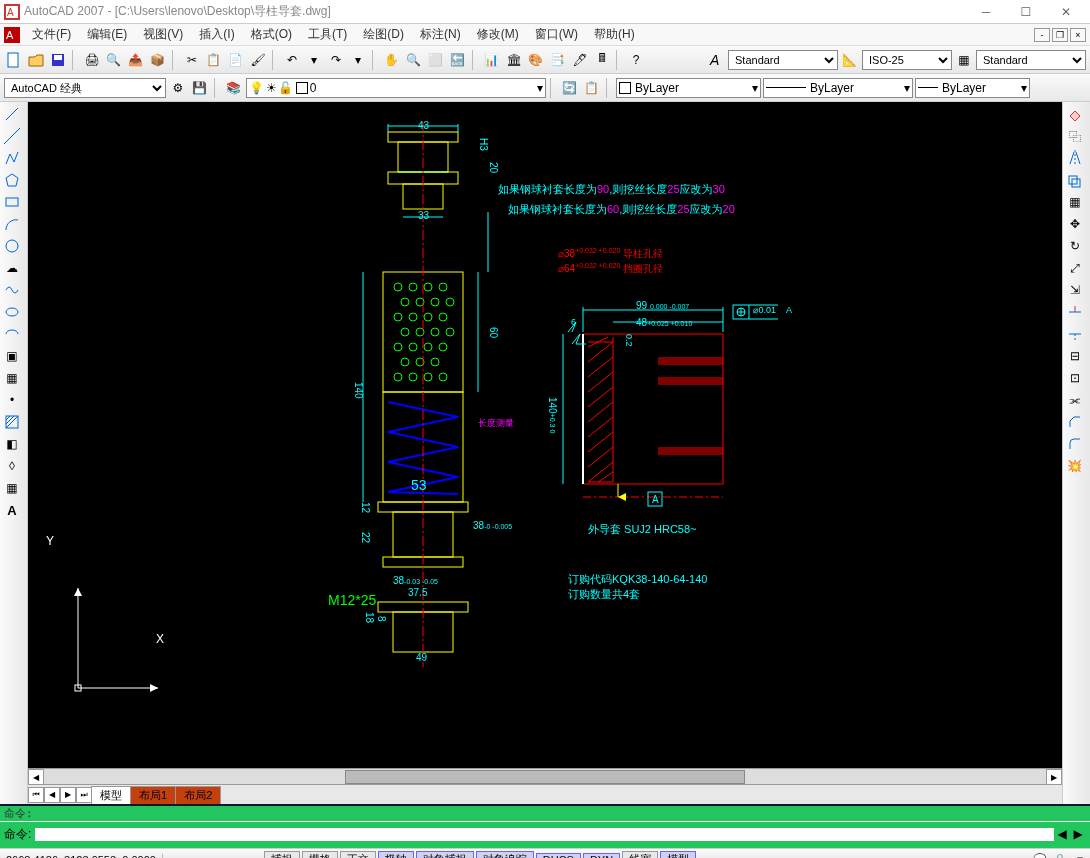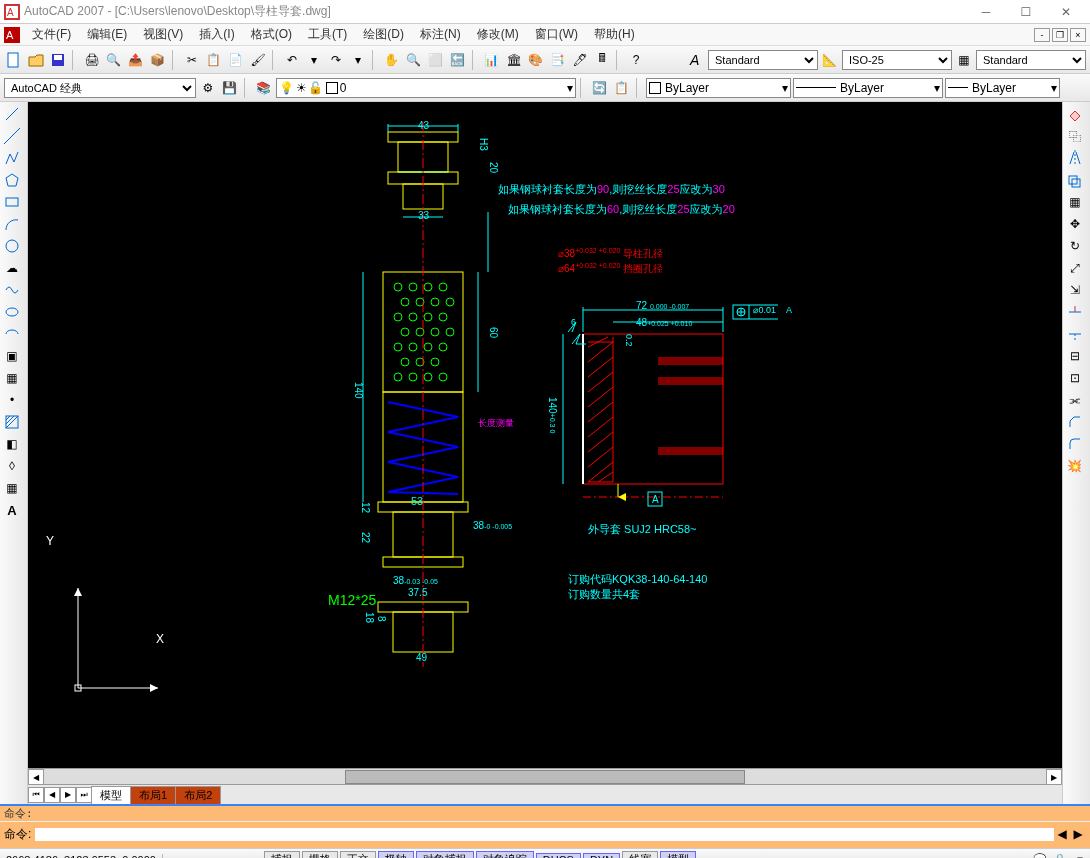--- a/index.html
+++ b/index.html
@@ -20,21 +20,21 @@
 .tcombo { height: 20px; border: 1px solid #888; background: #fff; font-size: 11px; padding: 0 2px; }
 .main { display: flex; height: 702px; }
 .vtool { width: 28px; background: linear-gradient(90deg,#fafafa,#e8e8e8); border-right: 1px solid #ccc; display: flex; flex-direction: column; gap: 2px; padding: 2px; }
 .vtool.right { border-right: none; border-left: 1px solid #ccc; }
 .canvas-area { flex: 1; position: relative; background: #000; }
 .canvas-content { position: absolute; inset: 0; }
 .tabbar { height: 20px; background: #e8e8e8; display: flex; align-items: center; border-top: 1px solid #999; font-size: 11px; }
 .tabnav { width: 16px; height: 16px; border: 1px solid #999; background: #fff; display:flex; align-items:center; justify-content:center; font-size:8px; }
 .tab { padding: 1px 8px; border: 1px solid #999; border-bottom: none; background: #c2410c; margin-left: -1px; }
 .tab.active { background: #fff; }
-.cmdarea { height: 44px; background: #fdba74; border-top: 2px solid #3b82f6; }
+.cmdarea { height: 44px; background: #22c55e; border-top: 2px solid #0f172a; }
 .cmdline { height: 16px; font-family: monospace; font-size: 11px; padding: 0 4px; border-bottom: 1px solid #eee; color: #333; display:flex; align-items:center; }
 .cmdinput { height: 24px; display: flex; align-items: center; padding: 0 4px; }
 .cmdinput input { border: none; flex: 1; font-family: monospace; font-size: 11px; outline: none; }
 .statusbar { height: 22px; background: linear-gradient(#fafafa,#e0e0e0); display: flex; align-items: center; font-size: 11px; border-top: 1px solid #ccc; }
 .coords { padding: 0 6px; border-right: 1px solid #bbb; }
 .sbtn { padding: 0 6px; border: 1px solid #999; margin: 0 1px; background: #e8e8e8; }
 .sbtn.active { background: #d0d0f0; border-color: #66f; }
 .drawing-text { position: absolute; font-family: Arial; white-space: nowrap; }
 .ucs { position: absolute; left: 40px; bottom: 60px; }
 svg.tb-icon { width: 16px; height: 16px; }
@@ -129,27 +129,27 @@
   <div class="tsep"></div>
   <div class="tbtn">?</div>
   <div style="flex:1"></div>
   <div class="tbtn">
       <svg class="tb-icon">
         <text x="2" y="13" font-size="14" font-style="italic">A</text>
       </svg>
     </div>
   <select class="tcombo" style="width:110px"><option>Standard</option></select>
   <div class="tbtn">📐</div>
-  <select class="tcombo" style="width:110px"><option>ISO-25</option></select>
+  <select class="tcombo" style="width:90px"><option>ISO-25</option></select>
   <div class="tbtn">▦</div>
   <select class="tcombo" style="width:110px"><option>Standard</option></select>
 </div>
 
 <div class="toolbar row2">
-  <select class="tcombo" style="width:192px"><option>AutoCAD 经典</option></select>
+  <select class="tcombo" style="width:162px"><option>AutoCAD 经典</option></select>
   <div class="tbtn">⚙</div>
   <div class="tbtn">💾</div>
   <div class="tsep"></div>
   <div class="tbtn">📚</div>
   <div style="border:1px solid #888;background:#fff;height:20px;width:300px;display:flex;align-items:center;padding:0 2px;gap:2px">
     <span>💡</span>
     <span>☀</span>
     <span>🔓</span>
     <span style="width:12px;height:12px;background:#fff;border:1px solid #000"></span>
     <span>0</span>
@@ -335,21 +335,21 @@
 
         <span class="drawing-text" style="left:390px;top:18px;color:#0ff;font-size:10px">43</span>
         <span class="drawing-text" style="left:450px;top:36px;color:#0ff;font-size:10px;writing-mode:vertical-rl">H3</span>
         <span class="drawing-text" style="left:460px;top:60px;color:#0ff;font-size:10px;writing-mode:vertical-rl">20</span>
         <span class="drawing-text" style="left:390px;top:108px;color:#0ff;font-size:10px">33</span>
         <span class="drawing-text" style="left:325px;top:280px;color:#0ff;font-size:10px;writing-mode:vertical-rl">140</span>
         <span class="drawing-text" style="left:460px;top:225px;color:#0ff;font-size:10px;writing-mode:vertical-rl">60</span>
         <span class="drawing-text" style="left:450px;top:315px;color:#f0f;font-size:9px">长度测量</span>
         <span class="drawing-text" style="left:332px;top:400px;color:#0ff;font-size:10px;writing-mode:vertical-rl">12</span>
         <span class="drawing-text" style="left:332px;top:430px;color:#0ff;font-size:10px;writing-mode:vertical-rl">22</span>
-        <span class="drawing-text" style="left:383px;top:393px;color:#0ff;font-size:11px">53</span>
+        <span class="drawing-text" style="left:383px;top:375px;color:#0ff;font-size:14px">53</span>
         <span class="drawing-text" style="left:445px;top:418px;color:#0ff;font-size:10px"><span>38</span><span style="font-size:7px">-0 -0.005</span></span>
         <span class="drawing-text" style="left:365px;top:473px;color:#0ff;font-size:10px"><span>38</span><span style="font-size:7px">-0.03 -0.05</span></span>
         <span class="drawing-text" style="left:380px;top:485px;color:#0ff;font-size:10px">37.5</span>
         <span class="drawing-text" style="left:300px;top:490px;color:#0f0;font-size:14px">M12*25</span>
         <span class="drawing-text" style="left:336px;top:510px;color:#0ff;font-size:10px;writing-mode:vertical-rl">18</span>
         <span class="drawing-text" style="left:348px;top:514px;color:#0ff;font-size:10px;writing-mode:vertical-rl">8</span>
         <span class="drawing-text" style="left:388px;top:550px;color:#0ff;font-size:10px">49</span>
 
         <svg style="position:absolute;left:530px;top:200px" width="220" height="220">
           <rect x="25" y="32" width="140" height="150" fill="none" stroke="#f00"></rect>
@@ -393,21 +393,21 @@
 
           <g transform="translate(175,3)">
             <rect x="0" y="0" width="60" height="14" fill="none" stroke="#0ff"></rect>
             <line x1="16" y1="0" x2="16" y2="14" stroke="#0ff"></line>
               <line x1="46" y1="0" x2="46" y2="14" stroke="#0ff"></line>
             <circle cx="8" cy="7" r="4" fill="none" stroke="#0ff"></circle>
               <line x1="4" y1="7" x2="12" y2="7" stroke="#0ff"></line>
               <line x1="8" y1="3" x2="8" y2="11" stroke="#0ff"></line>
           </g>
         </svg>
-        <span class="drawing-text" style="left:608px;top:198px;color:#0ff;font-size:10px"><span>72</span> <span style="font-size:7px;display:inline-block;line-height:7px"><span>0.000 -0.007</span></span></span>
+        <span class="drawing-text" style="left:608px;top:198px;color:#0ff;font-size:10px"><span>99</span> <span style="font-size:7px;display:inline-block;line-height:7px"><span>0.000 -0.007</span></span></span>
         <span class="drawing-text" style="left:608px;top:215px;color:#0ff;font-size:10px"><span>48</span><span style="font-size:7px">+0.025 +0.010</span></span>
         <span class="drawing-text" style="left:596px;top:232px;color:#0ff;font-size:9px;writing-mode:vertical-rl">0.2</span>
         <span class="drawing-text" style="left:519px;top:295px;color:#0ff;font-size:10px;writing-mode:vertical-rl"><span>140</span><span style="font-size:7px">+0.3 0</span></span>
         <span class="drawing-text" style="left:543px;top:215px;color:#0ff;font-size:9px">6</span>
         <span class="drawing-text" style="left:624px;top:392px;color:#0ff;font-size:10px">A</span>
         <span class="drawing-text" style="left:725px;top:203px;color:#0ff;font-size:9px">⌀0.01</span>
         <span class="drawing-text" style="left:758px;top:203px;color:#0ff;font-size:9px">A</span>
 
         <span class="drawing-text" style="left:560px;top:420px;color:#0ff;font-size:11px">外导套 SUJ2 HRC58~</span>
         <span class="drawing-text" style="left:540px;top:470px;color:#0ff;font-size:11px">订购代码KQK38-140-64-140</span>

